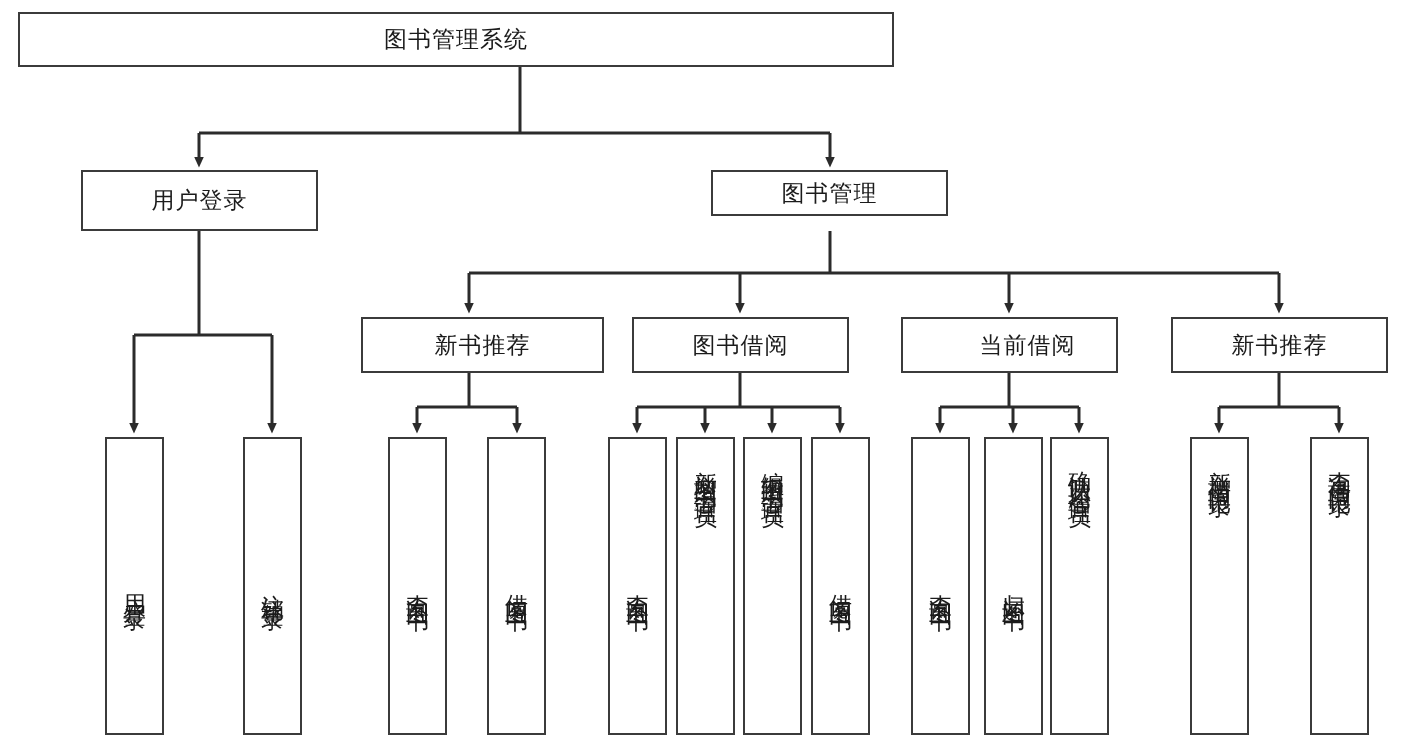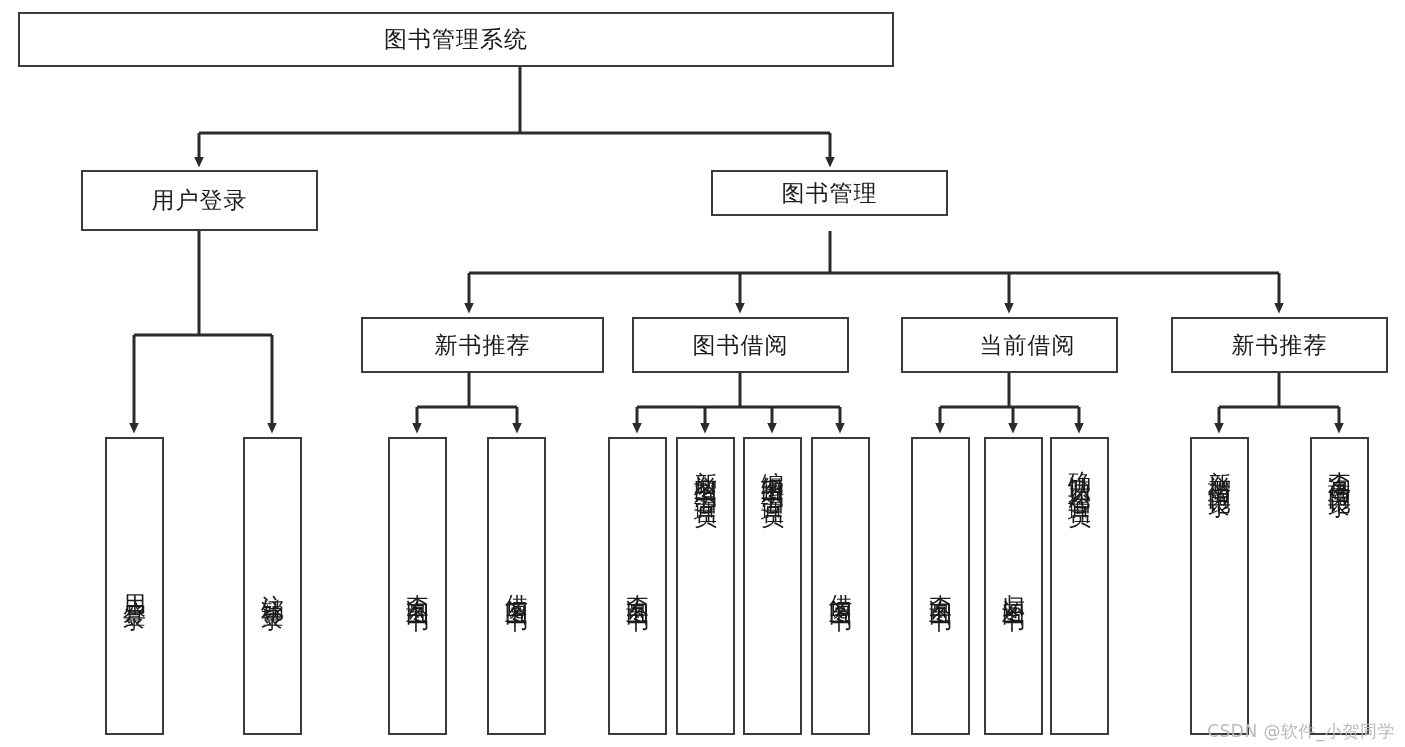--- a/index.html
+++ b/index.html
@@ -167,14 +167,13 @@
   <div class="node leaf" id="node-leaf-10" style="left: 1050px; top: 437px; width: 59px; height: 298px;">
     <span class="label">确认归还（管理员）</span>
   </div>
   <div class="node leaf" id="node-leaf-11" style="left: 1190px; top: 437px; width: 59px; height: 298px;">
     <span class="label">新增借阅记录</span>
   </div>
   <div class="node leaf" id="node-leaf-12" style="left: 1310px; top: 437px; width: 59px; height: 298px;">
     <span class="label">查询借阅记录</span>
   </div>
 
-  <div id="watermark">CSDN @软件_小贺同学</div>
 </div>
 
 </body></html>

